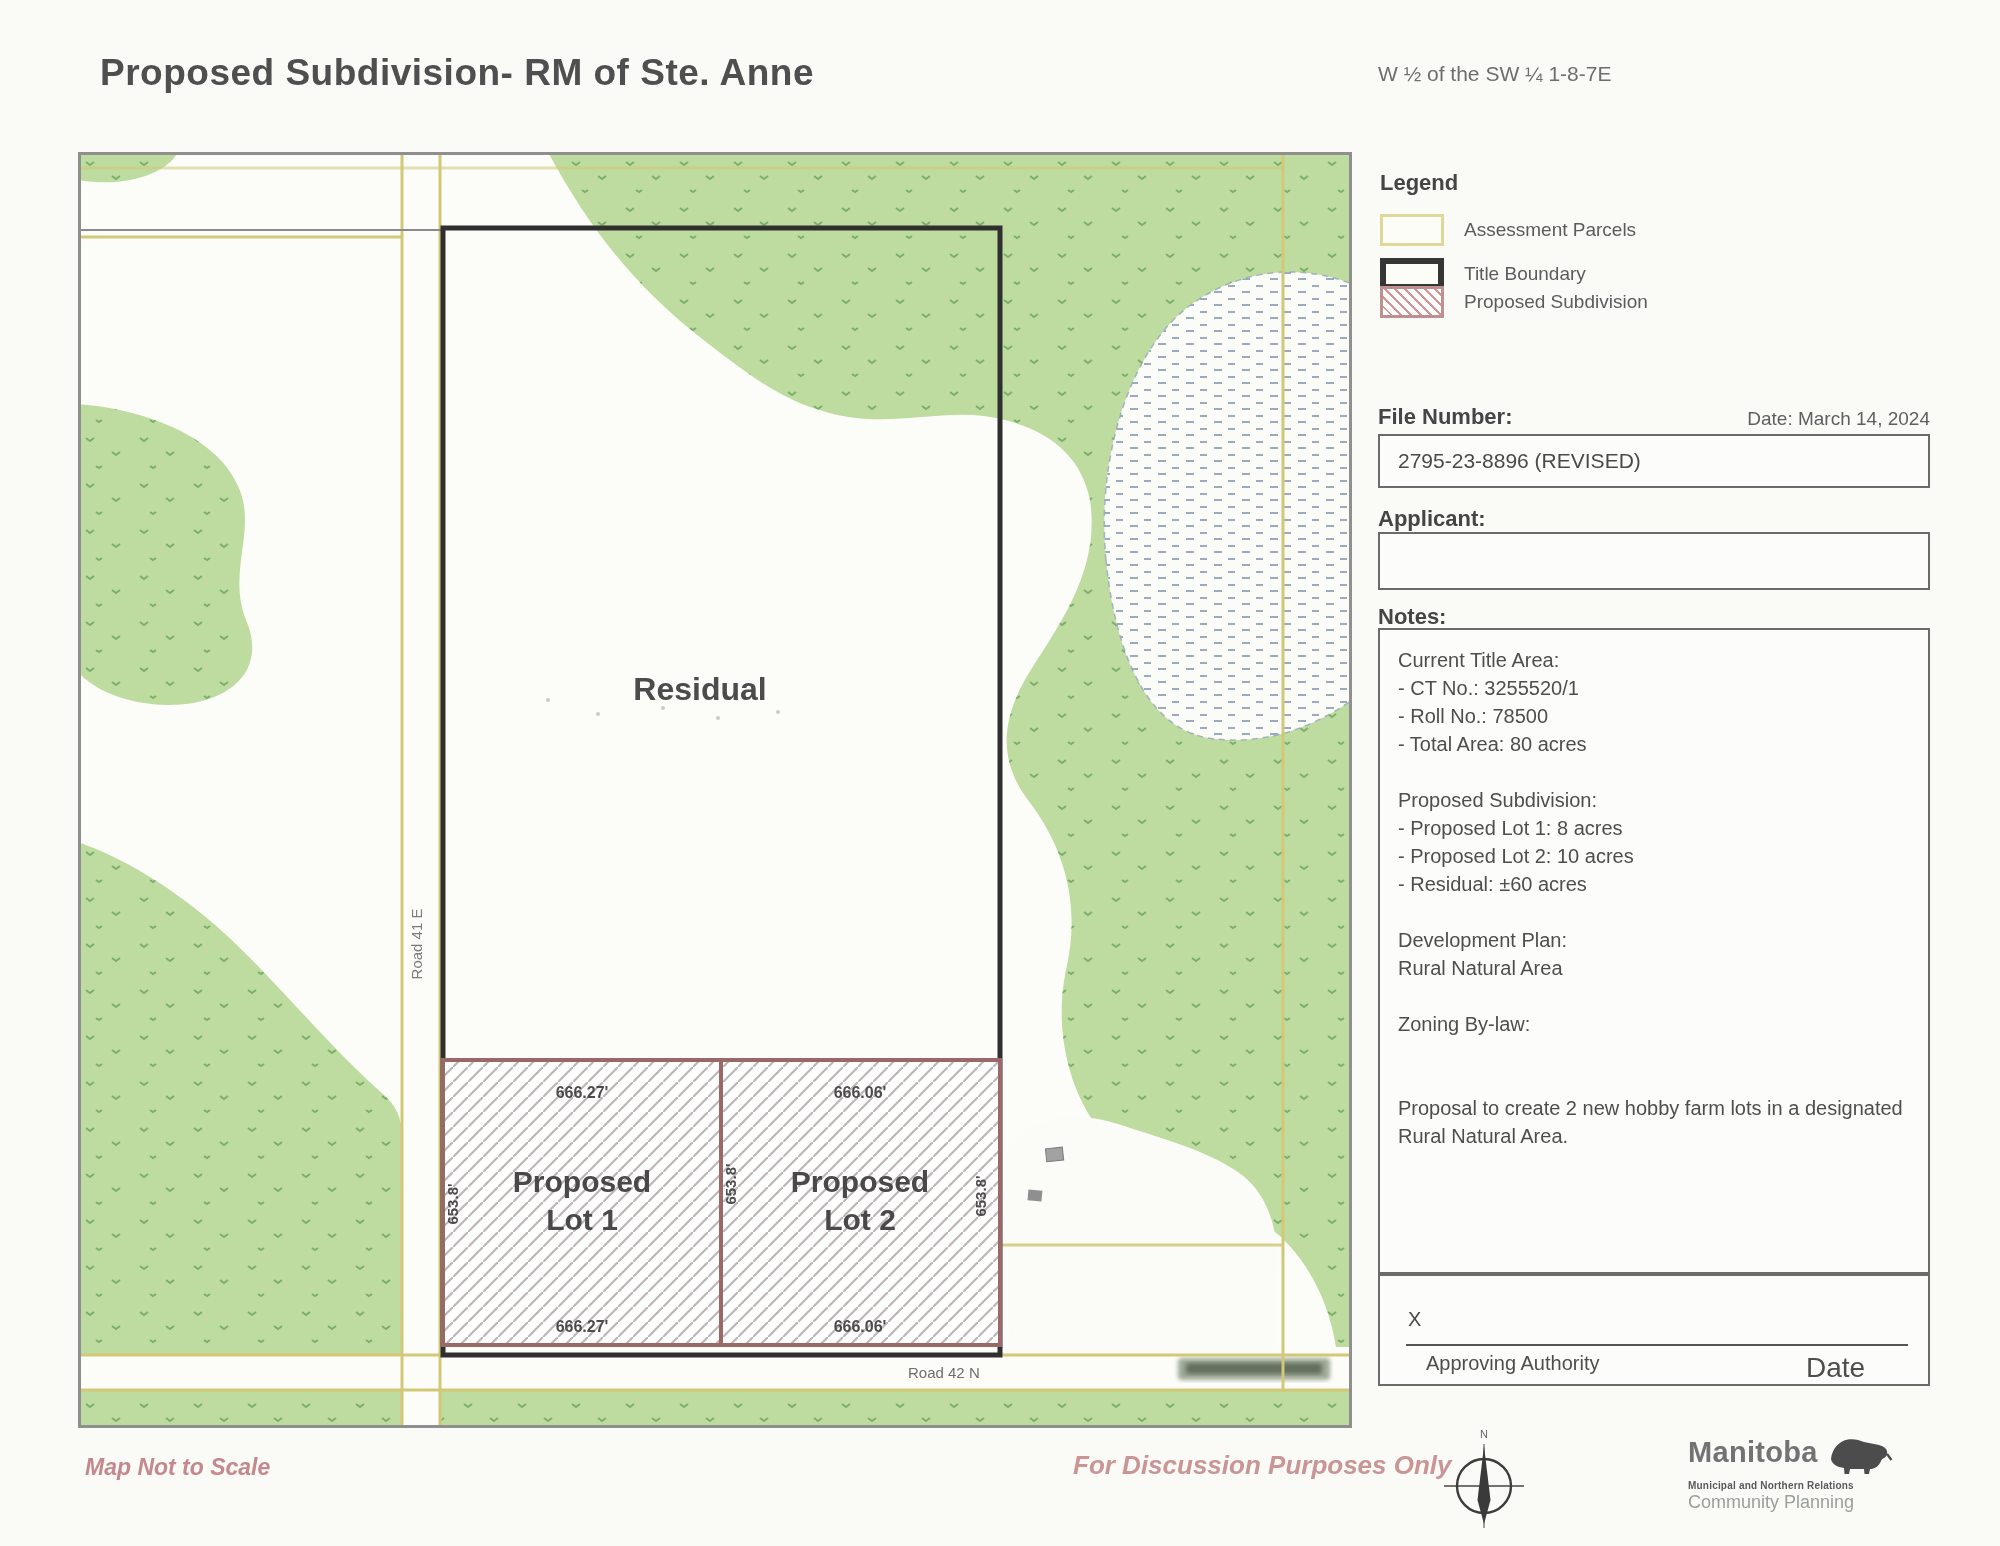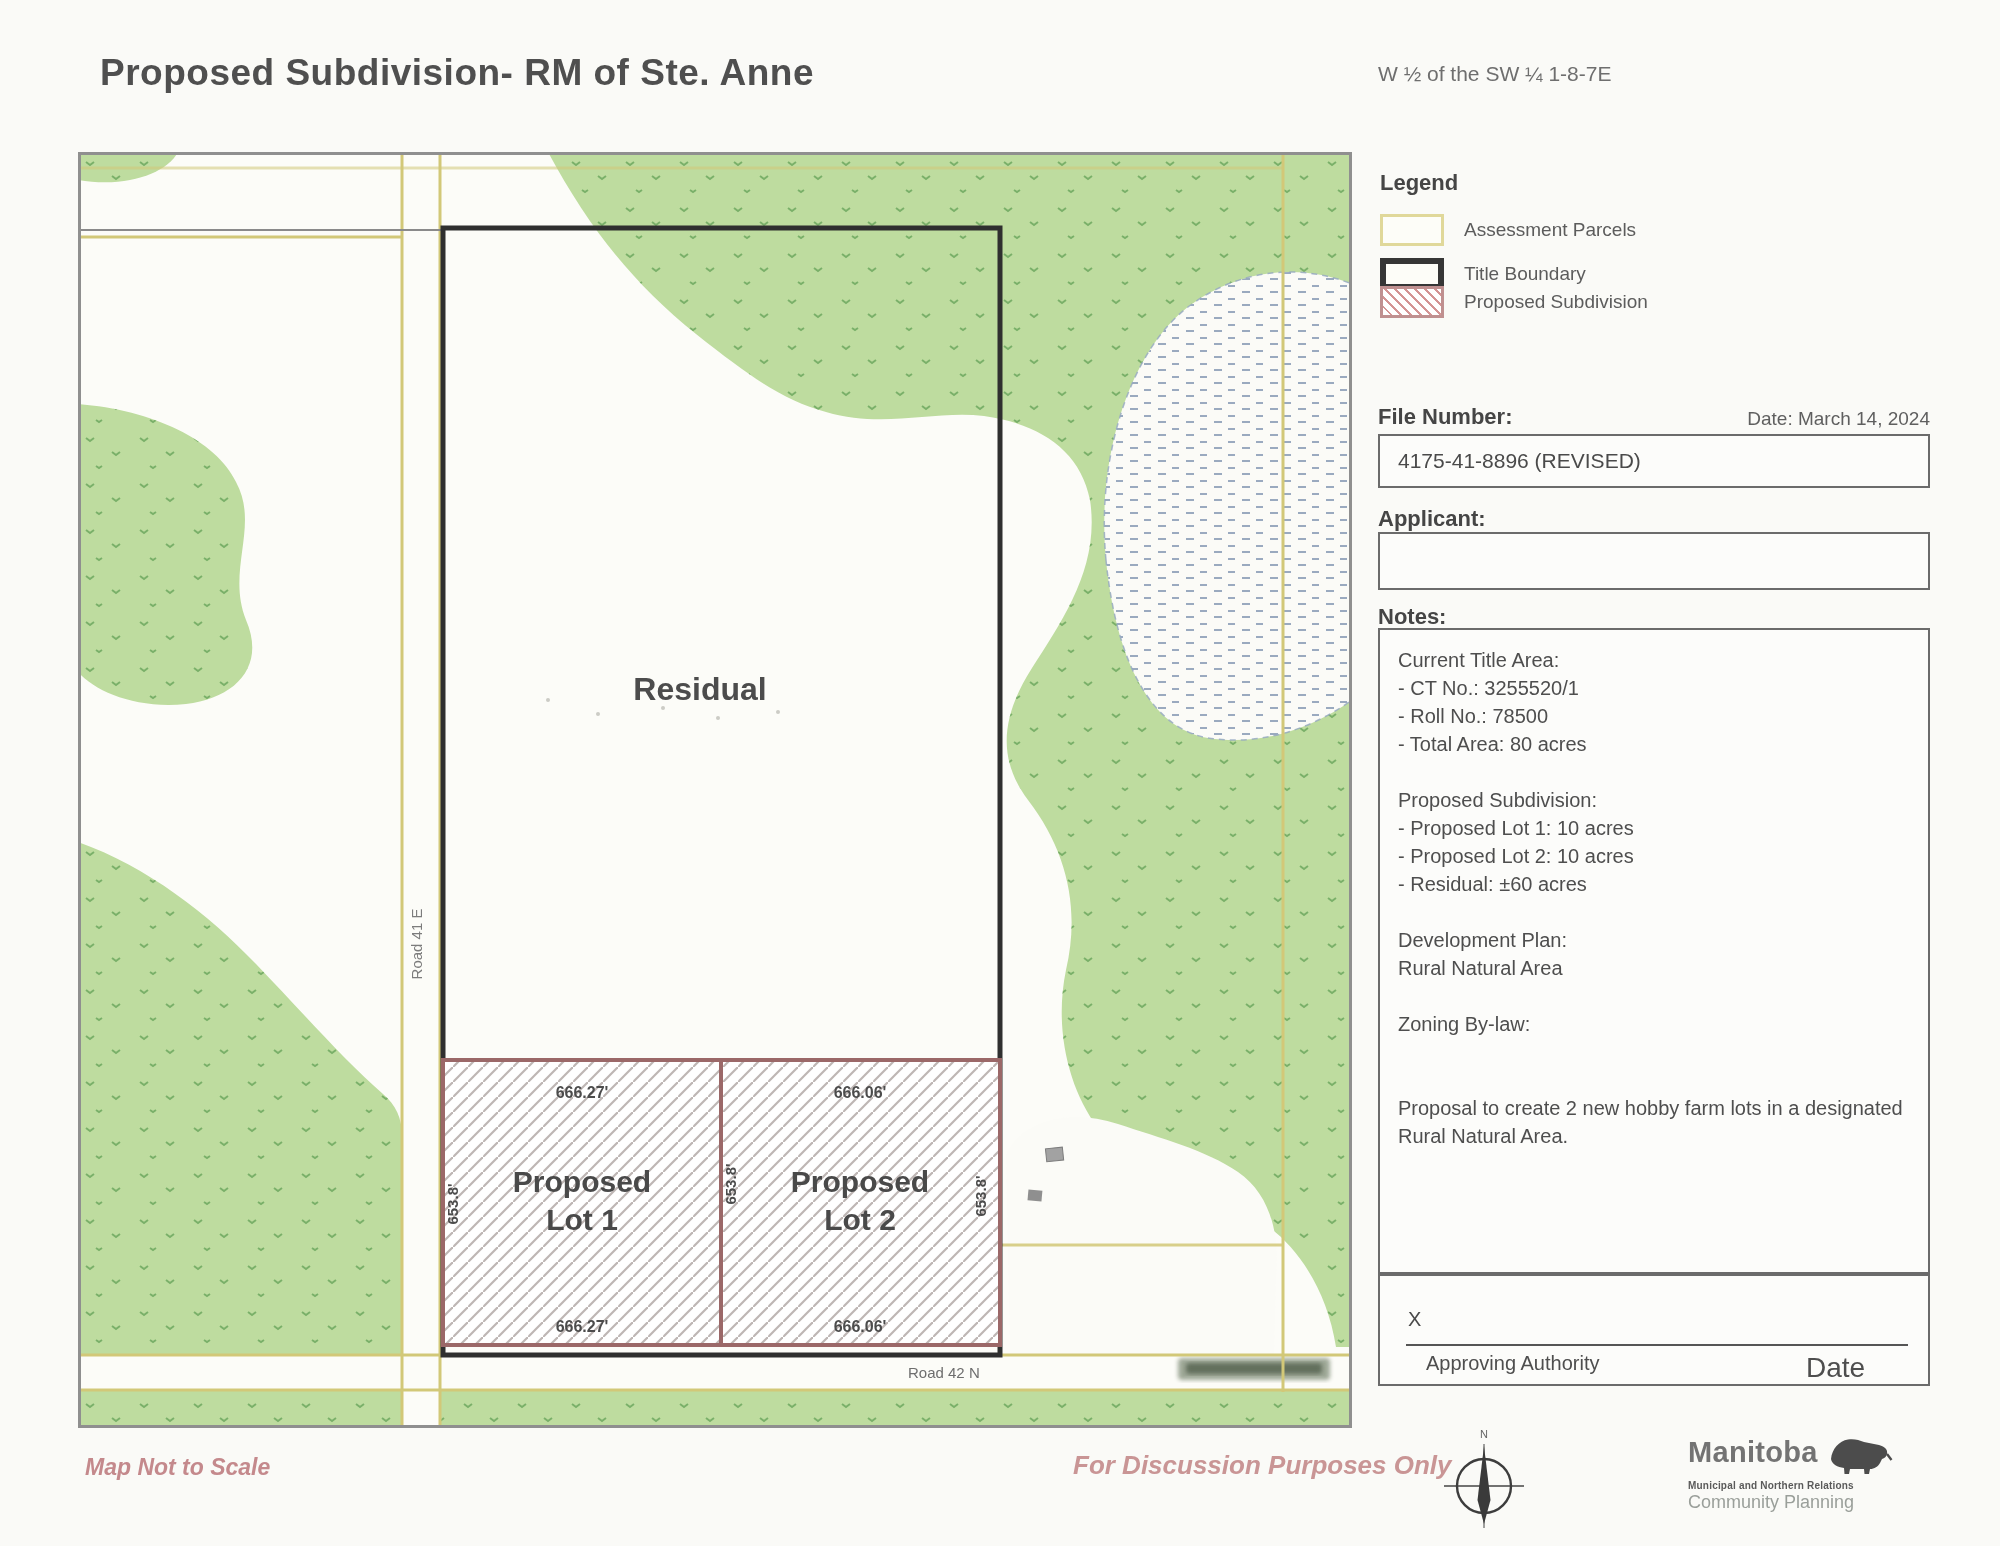--- a/index.html
+++ b/index.html
@@ -184,37 +184,37 @@
     <div class="legend-label">Title Boundary</div>
   </div>
   <div class="abs legend-row" style="top:282px;">
     <div class="swatch sw-sub"></div>
     <div class="legend-label">Proposed Subdivision</div>
   </div>
 
   <div class="abs rcol-head file-head">File Number:</div>
   <div class="abs date-lbl">Date: March 14, 2024</div>
   <div class="abs box file-box">
-    <span>4175-41-8896 (REVISED)</span>
+    <span>2795-23-8896 (REVISED)</span>
   </div>
 
   <div class="abs rcol-head app-head">Applicant:</div>
   <div class="abs box app-box">
     <span></span>
   </div>
 
   <div class="abs rcol-head notes-head">Notes:</div>
   <div class="abs box notes-box">
     <div class="nline">Current Title Area:</div>
     <div class="nline">- CT No.: 3255520/1</div>
     <div class="nline">- Roll No.: 78500</div>
     <div class="nline">- Total Area: 80 acres</div>
     <div class="nline"></div>
     <div class="nline">Proposed Subdivision:</div>
-    <div class="nline">- Proposed Lot 1: 10 acres</div>
+    <div class="nline">- Proposed Lot 1: 8 acres</div>
     <div class="nline">- Proposed Lot 2: 10 acres</div>
     <div class="nline">- Residual: ±60 acres</div>
     <div class="nline"></div>
     <div class="nline">Development Plan:</div>
     <div class="nline">Rural Natural Area</div>
     <div class="nline"></div>
     <div class="nline">Zoning By-law:</div>
     <div class="nline"></div>
     <div class="nline"></div>
     <div class="nline">Proposal to create 2 new hobby farm lots in a designated Rural Natural Area.</div>

